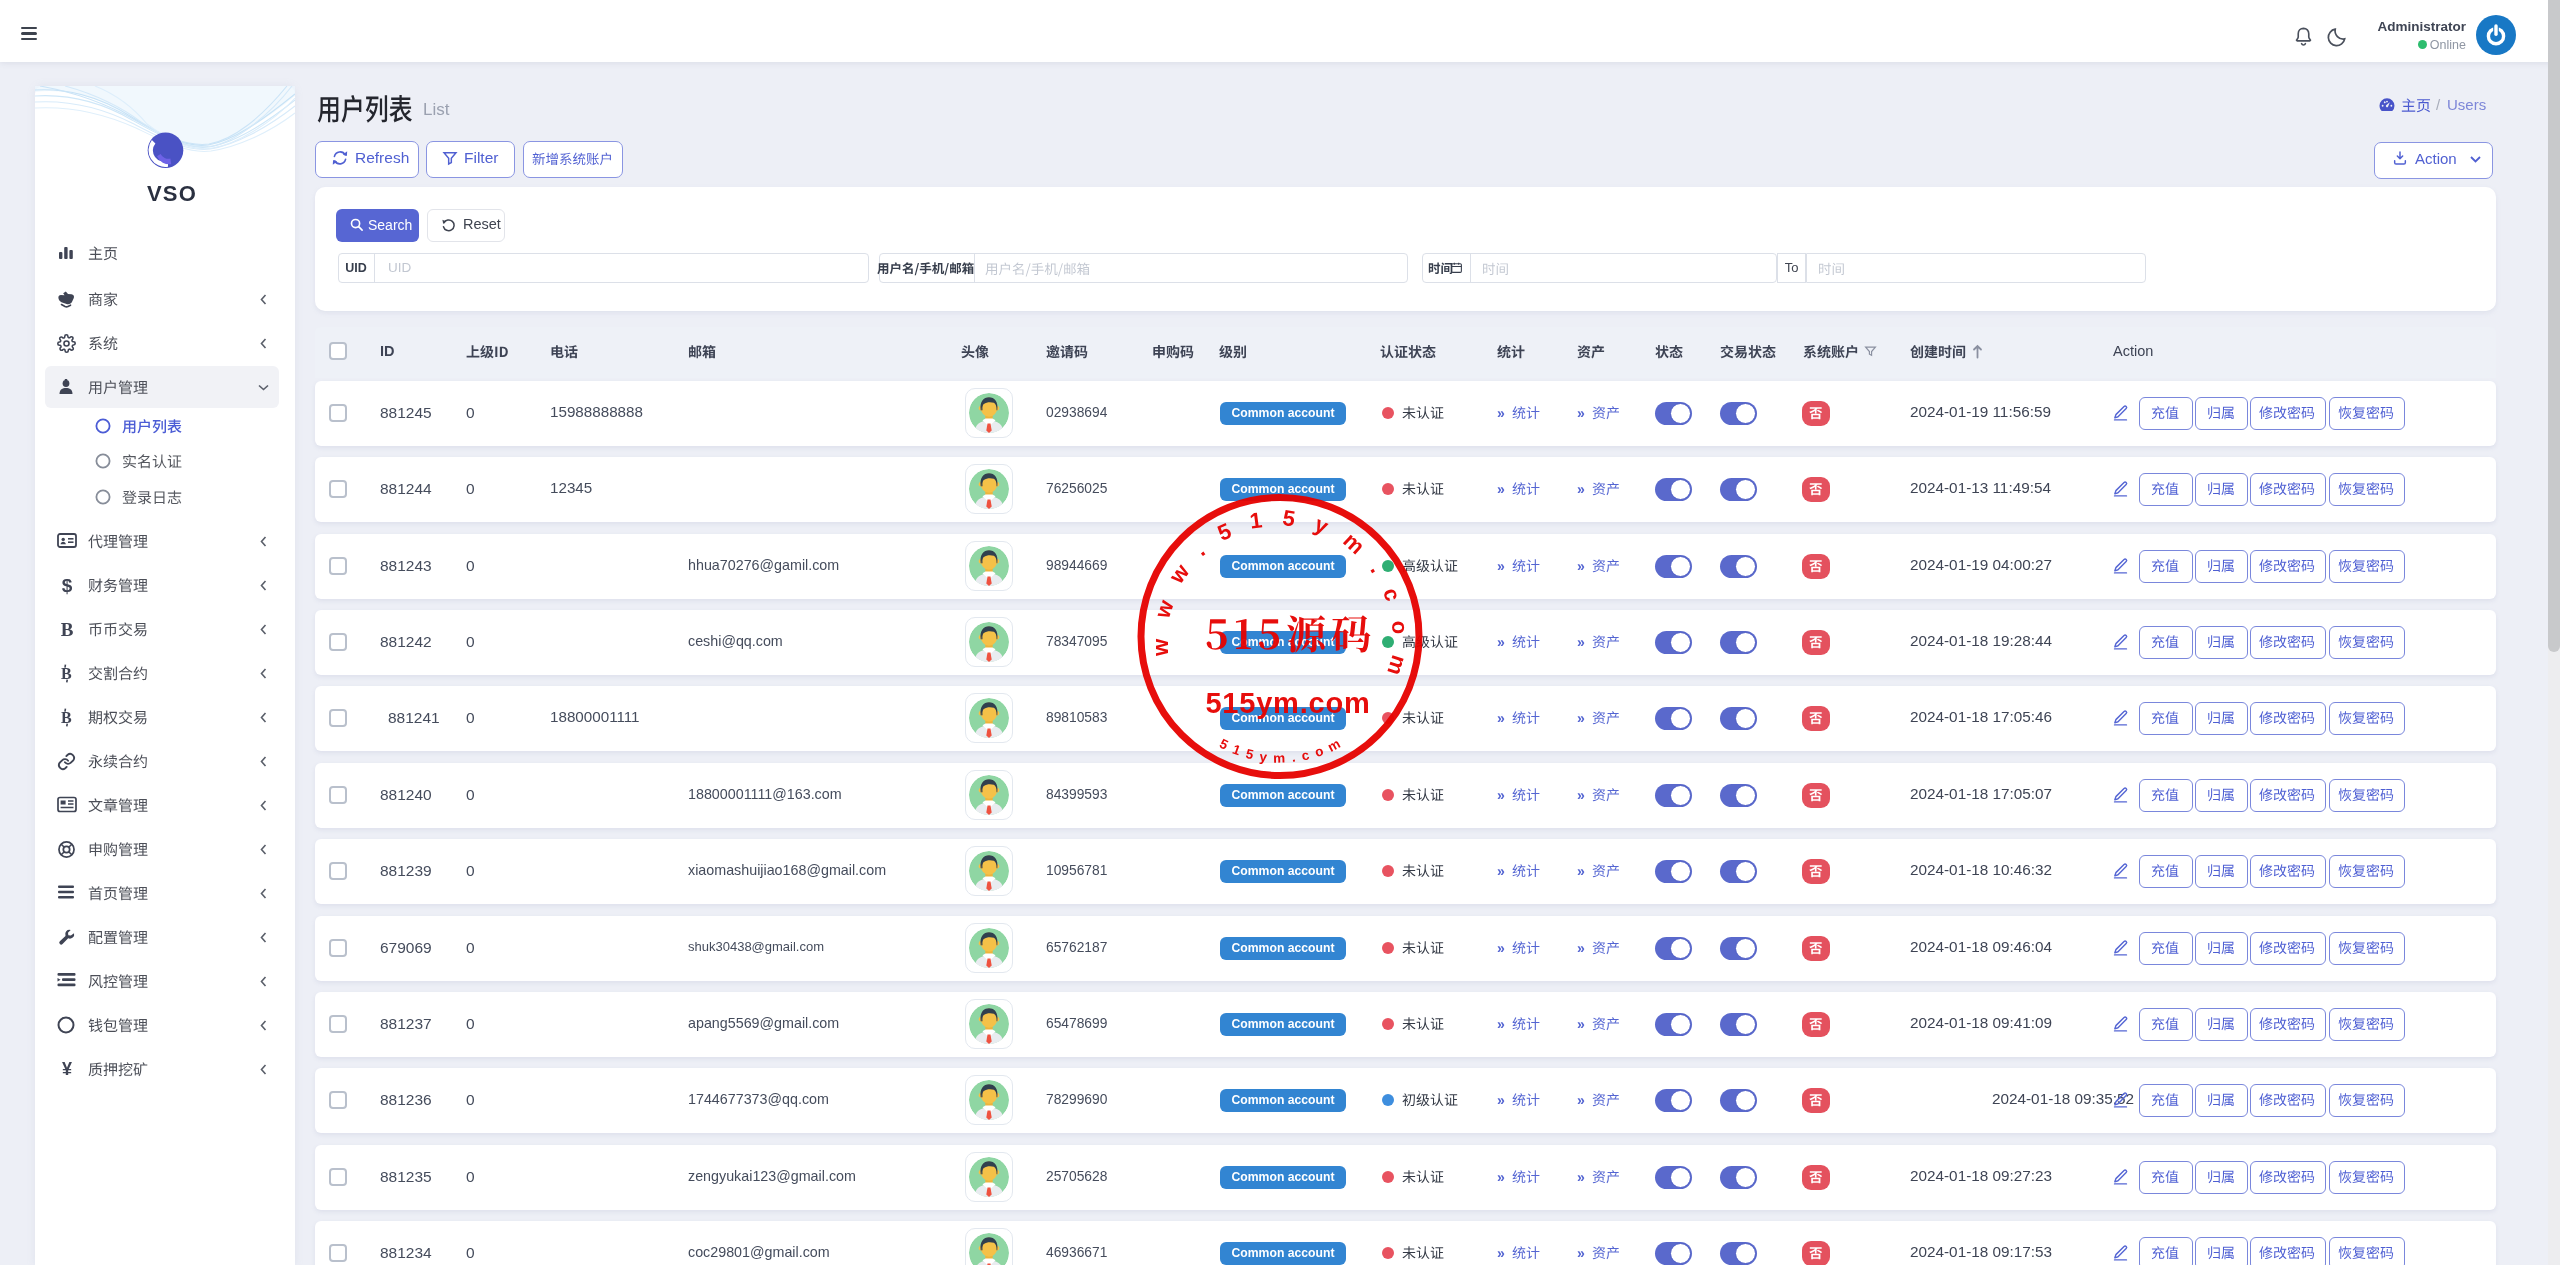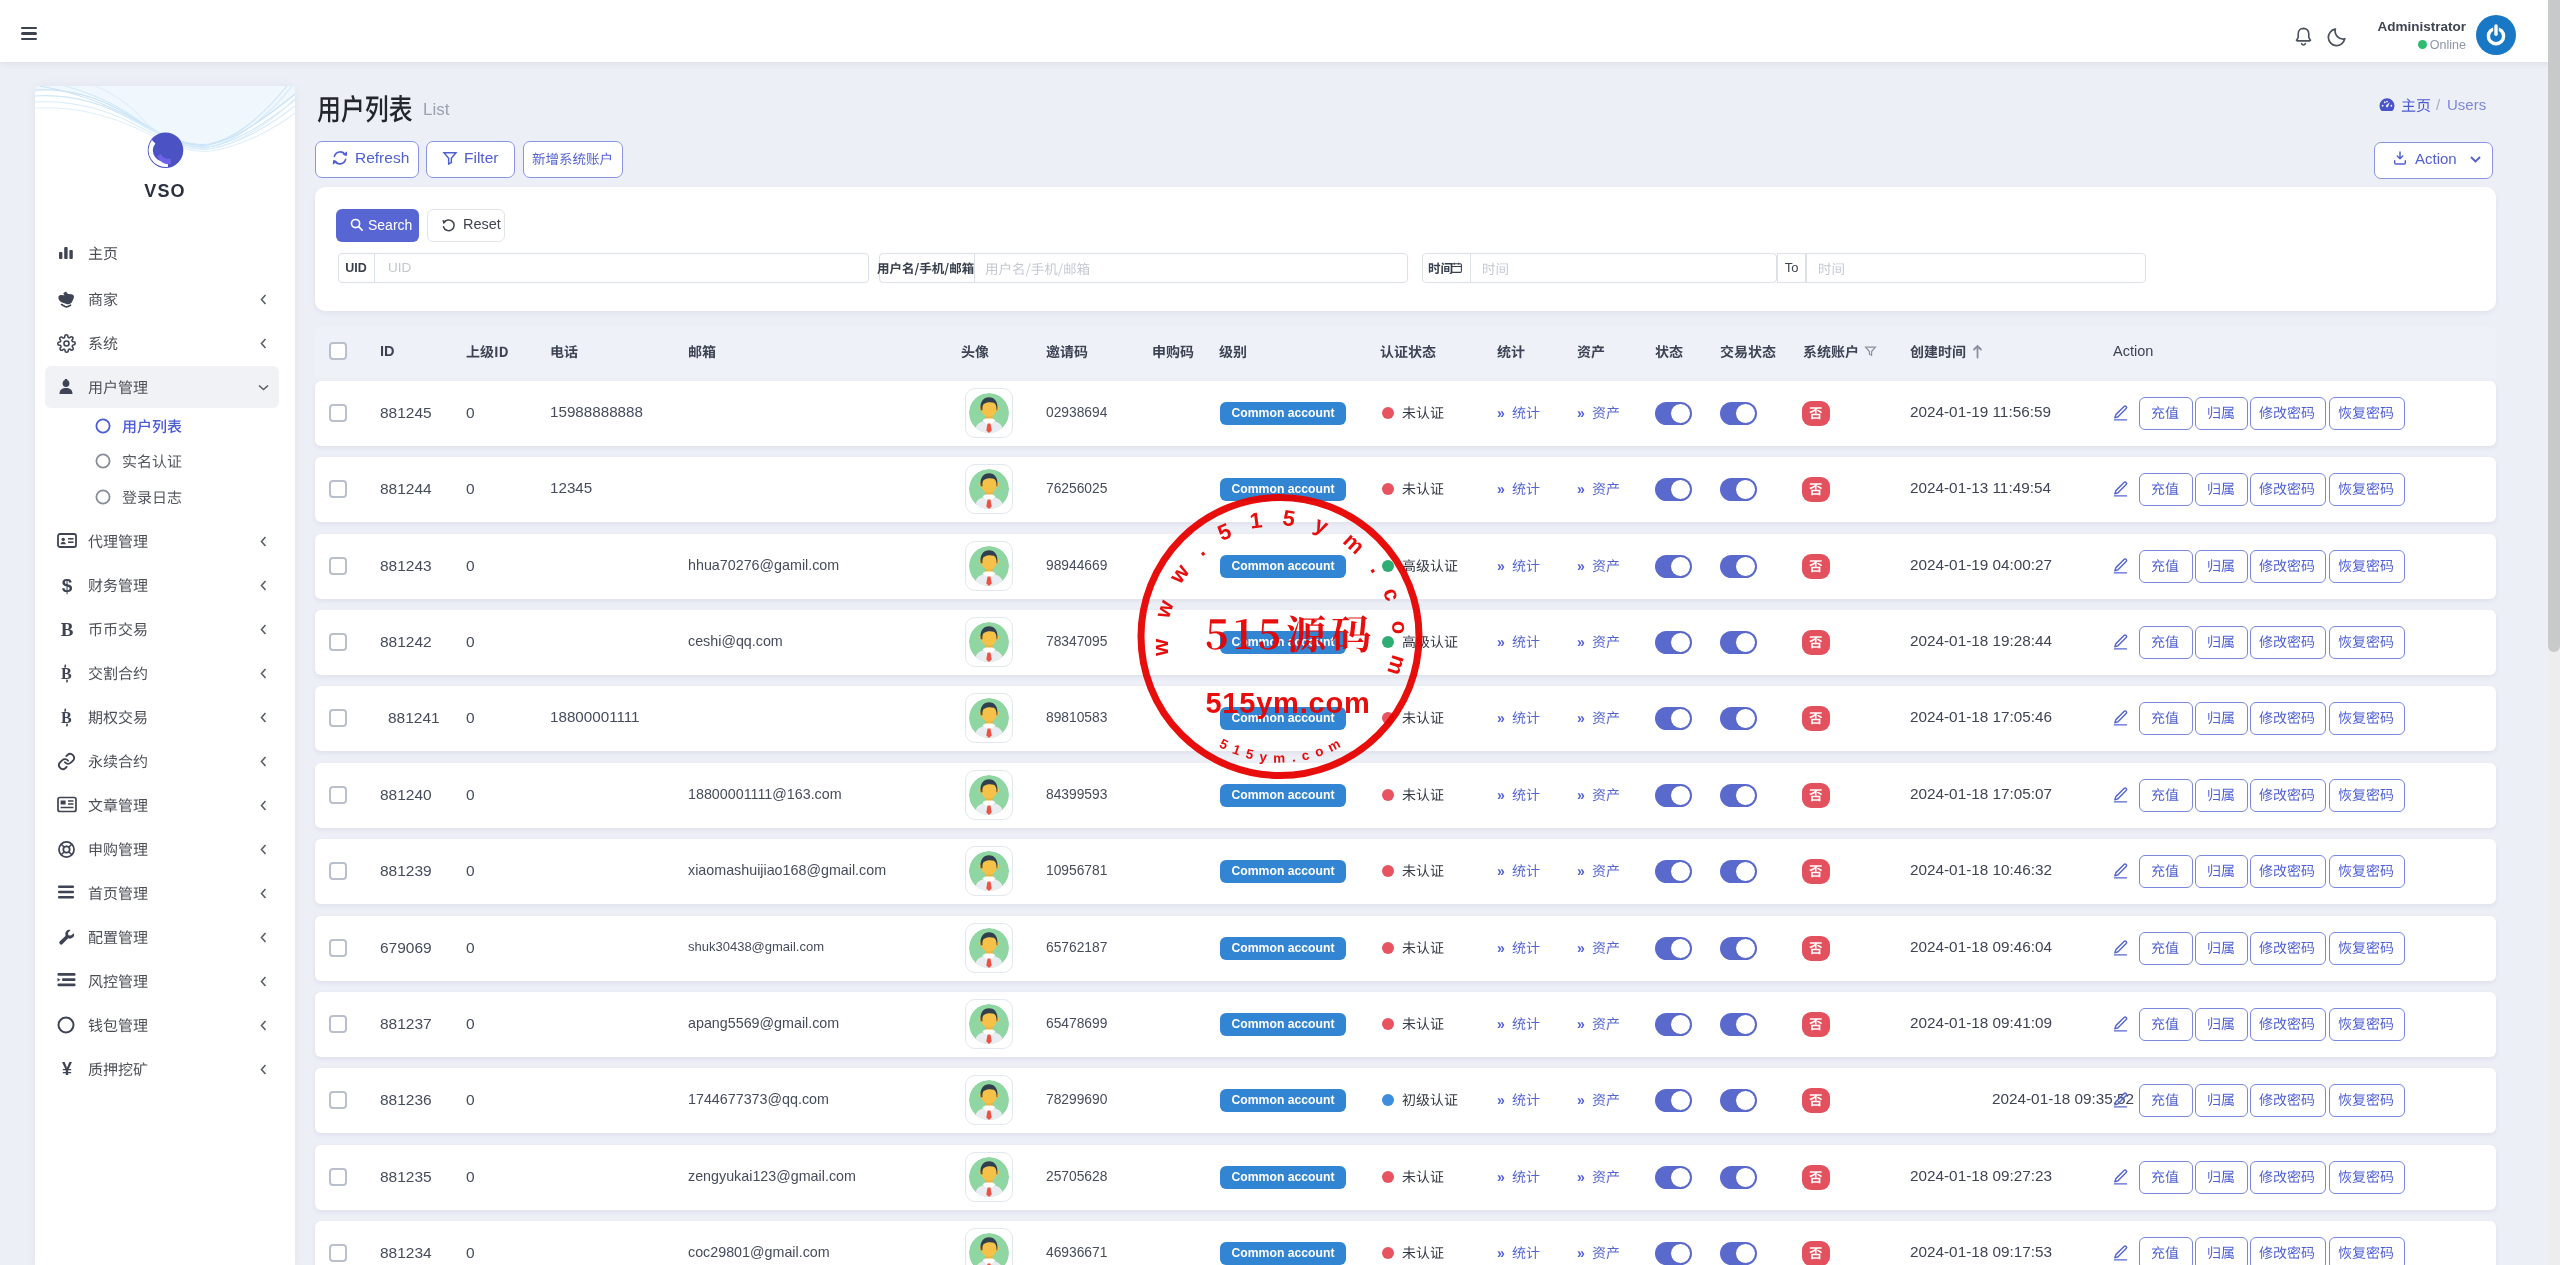--- a/index.html
+++ b/index.html
@@ -153,21 +153,21 @@
     <path d="M0 22 C36 20 70 28 101 42 C130 56 153 68 176 65 C202 61 234 47 260 27" stroke="#dfeffb" stroke-width="1.1"></path>
     <path d="M5 0 C38 6 72 18 100 34 C127 49 152 61 174 58 C198 54 226 32 252 0" stroke="#cbe4f7" stroke-width="1.1"></path>
     <path d="M30 0 C60 8 88 22 106 36 C130 52 154 64 177 60 C200 56 234 30 257 0" stroke="#d4e9f9" stroke-width="1.1"></path>
     <path d="M60 0 C85 10 102 26 112 38 C133 54 156 66 178 62 C202 58 238 36 260 12" stroke="#ddeefb" stroke-width="1.1"></path>
   </svg>
 <svg style="position:absolute;left:147px;top:132px" width="37" height="37" viewBox="0 0 37 37">
     <circle cx="18.5" cy="18.2" r="17.8" fill="#4a52c4"></circle>
     <path d="M4.9 8 A16.8 16.8 0 0 0 21 34.7 L21 28.6 A11 11 0 0 1 8.4 11.4 Z" fill="#fff"></path>
     <path d="M10 24.3 A13.4 13.4 0 0 0 24.2 32.2 L23.4 26.6 A8.8 8.8 0 0 1 13.6 21.9 Z" fill="#6e62e6"></path>
   </svg>
-<div style="position:absolute;left:35px;top:181px;width:260px;text-align:center;font-size:18px;font-weight:700;letter-spacing:1.2px;color:#2a3040">VSO</div>
+<div style="position:absolute;left:42px;top:181px;width:260px;text-align:center;font-size:22px;font-weight:700;letter-spacing:1.2px;color:#2a3040">VSO</div>
 <div style="position:absolute;left:45px;top:366px;width:234px;height:42px;background:#f1f2f6;border-radius:6px"></div>
 <svg style="position:absolute;left:57px;top:244.0px" width="18" height="18" viewBox="0 0 18 18" fill="#3f4454">
     <rect x="2" y="8" width="3.4" height="7" rx="1"></rect>
     <rect x="7.2" y="3" width="3.4" height="12" rx="1"></rect>
     <rect x="12.4" y="6" width="3.4" height="9" rx="1"></rect>
   </svg>
 <svg style="position:absolute;left:88.0px;top:258.5px;overflow:visible" width="2" height="2">
     <g fill="#4b4e57">
       <use href="#g4e3br" transform="translate(0.0 0) scale(0.01500 -0.01500)"></use>
       <use href="#g9875r" transform="translate(15.0 0) scale(0.01500 -0.01500)"></use>

